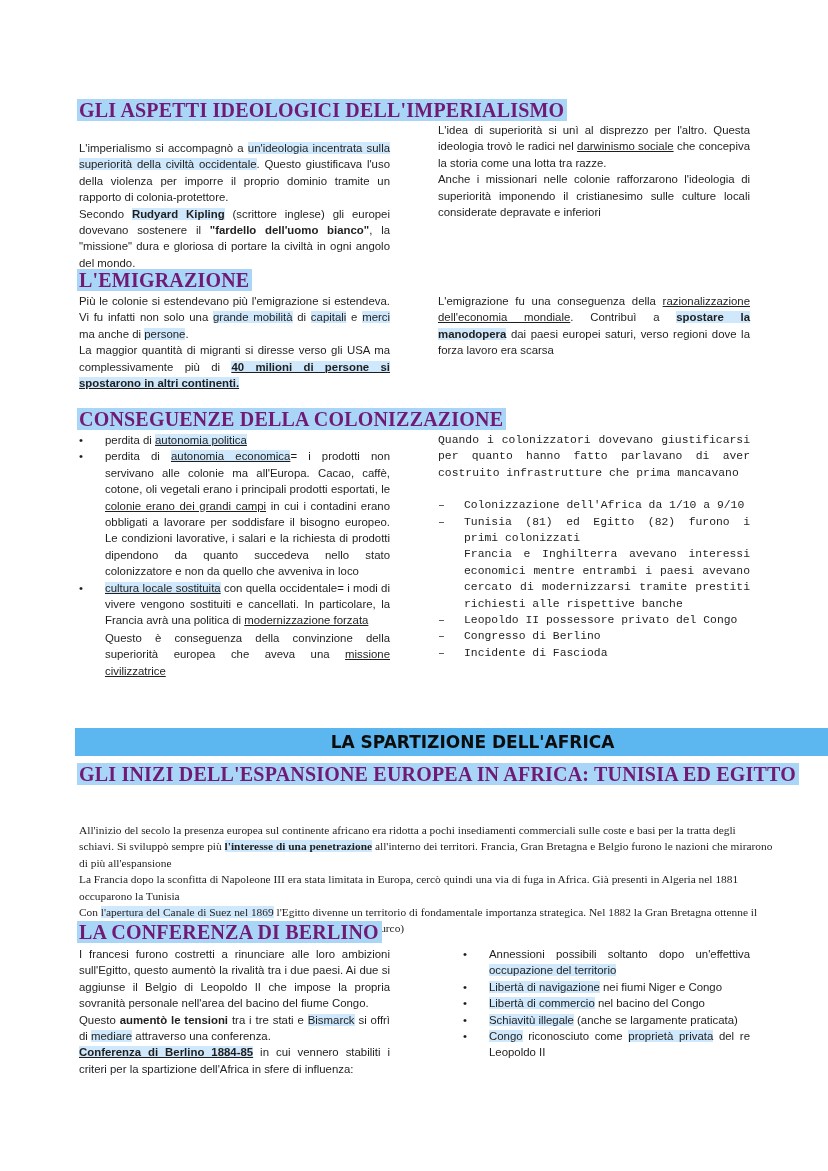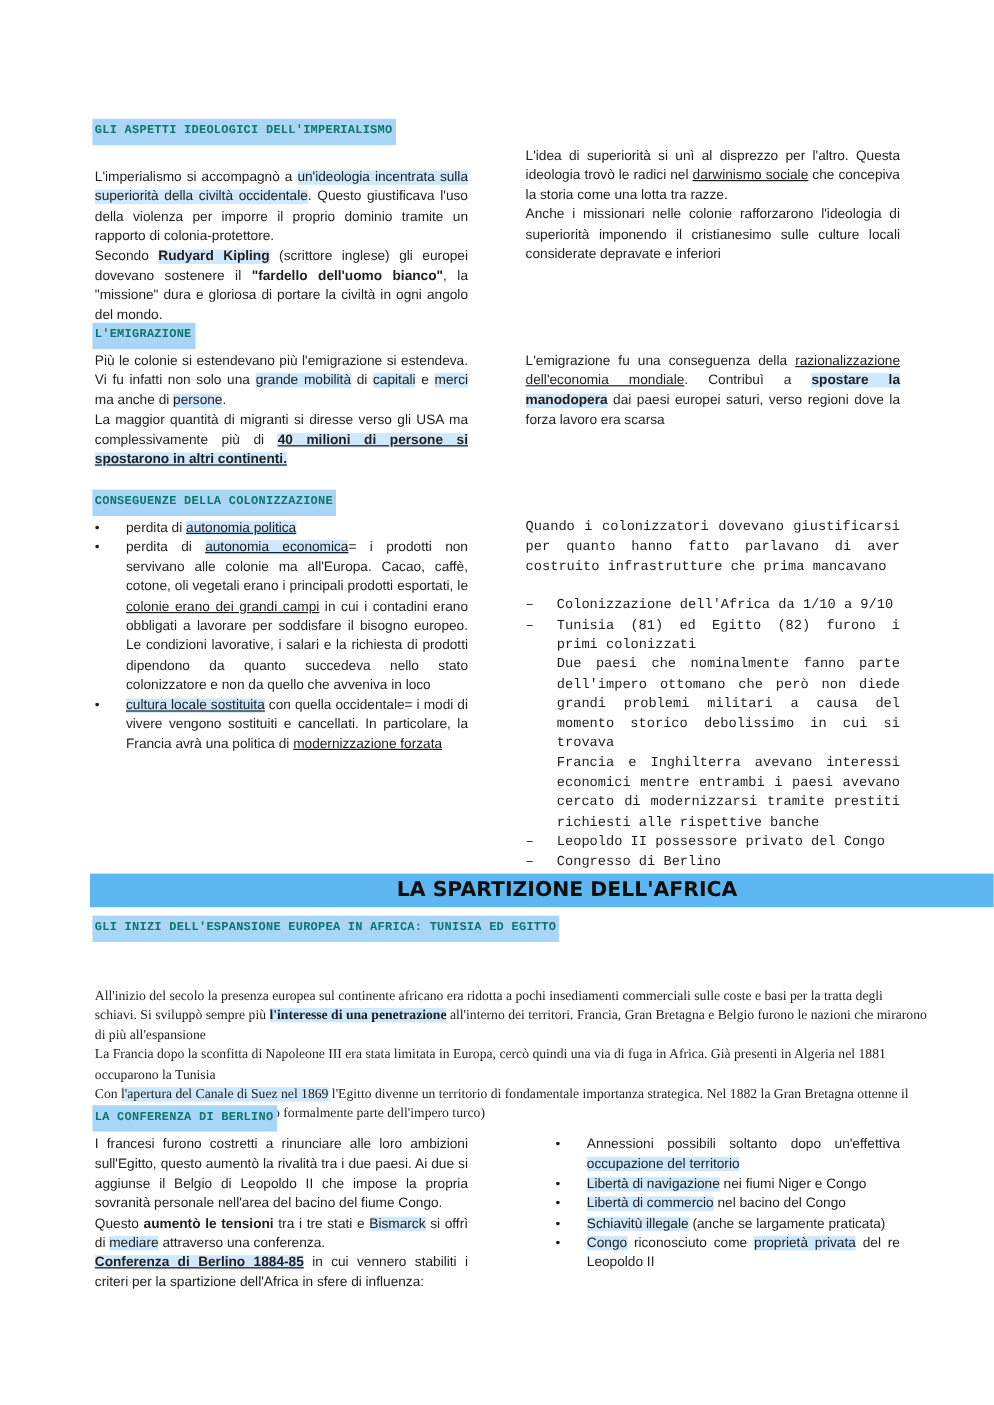--- a/index.html
+++ b/index.html
@@ -3,23 +3,23 @@
 <meta charset="utf-8">
 <style>
   html, body { margin: 0; padding: 0; background: #ffffff; }
   body {
     width: 828px; height: 1171px; position: relative; overflow: hidden;
     font-family: "Liberation Sans", sans-serif; color: #1e1e1e;
     font-size: 11.4px; line-height: 16.4px;
   }
   .abs { position: absolute; }
   .h2 {
-    font-family: Liberation Mono, monospace; font-weight: bold;
-    font-size: 10px; letter-spacing: 0.2px; line-height: 22px;
-    color: #0f766e;
+    font-family: Liberation Serif, serif; font-weight: bold;
+    font-size: 20px; letter-spacing: 0.2px; line-height: 22px;
+    color: #701a75;
     display: inline-block; background: #a9d6f7; padding: 0 3px 0 2px;
   }
   .banner {
     background: #5cb6f0; height: 28px; line-height: 28px; text-align: center;
     font-family: "DejaVu Sans", sans-serif; font-weight: bold; font-size: 17px; color: #0d0d0d;
   }
   .col { position: absolute; text-align: justify; }
   p { margin: 0; }
   .hl { background: #cfe8fb; }
   .u { text-decoration: underline; }
@@ -56,29 +56,29 @@
 </div>
 
 <div class="abs" style="left:77px; top:408px;">
   <span class="h2">CONSEGUENZE DELLA COLONIZZAZIONE</span>
 </div>
 <div class="col" style="left:79px; top:432px; width:311px;">
   <ul>
     <li><span class="mk">•</span><span>perdita di </span><span class="hl u">autonomia politica</span></li>
     <li><span class="mk">•</span><span>perdita di </span><span class="hl u">autonomia economica</span><span>= i prodotti non servivano alle colonie ma all'Europa. Cacao, caffè, cotone, oli vegetali erano i principali prodotti esportati, le </span><span class="u">colonie erano dei grandi campi</span><span> in cui i contadini erano obbligati a lavorare per soddisfare il bisogno europeo. Le condizioni lavorative, i salari e la richiesta di prodotti dipendono da quanto succedeva nello stato colonizzatore e non da quello che avveniva in loco</span></li>
     <li><span class="mk">•</span><span class="hl u">cultura locale sostituita</span><span> con quella occidentale= i modi di vivere vengono sostituiti e cancellati. In particolare, la Francia avrà una politica di </span><span class="u">modernizzazione forzata</span>
+      <p style="margin-top:1px;"><span>Questo è conseguenza della convinzione della superiorità europea che aveva una </span><span class="u">missione civilizzatrice</span></p>
     </li>
   </ul>
 </div>
 <div class="col" style="left:438px; top:432px; width:312px;font-family:Liberation Mono, monospace;">
   <p>Quando i colonizzatori dovevano giustificarsi per quanto hanno fatto parlavano di aver costruito infrastrutture che prima mancavano</p>
   <ul style="margin-top:16px;">
     <li><span class="mk">–</span><span>Colonizzazione dell'Africa da 1/10 a 9/10</span></li>
     <li><span class="mk">–</span><span>Tunisia (81) ed Egitto (82) furono i primi colonizzati</span>
-      <p>Due paesi che nominalmente fanno parte dell'impero ottomano che però non diede grandi problemi militari a causa del momento storico debolissimo in cui si trovava</p>
       <p>Francia e Inghilterra avevano interessi economici mentre entrambi i paesi avevano cercato di modernizzarsi tramite prestiti richiesti alle rispettive banche</p>
     </li>
     <li><span class="mk">–</span><span>Leopoldo II possessore privato del Congo</span></li>
     <li><span class="mk">–</span><span>Congresso di Berlino</span></li>
     <li><span class="mk">–</span><span>Incidente di Fascioda</span></li>
   </ul>
 </div>
 
 <div class="abs banner" style="left:75px; top:728px; width:795px;">LA SPARTIZIONE DELL'AFRICA</div>
 

